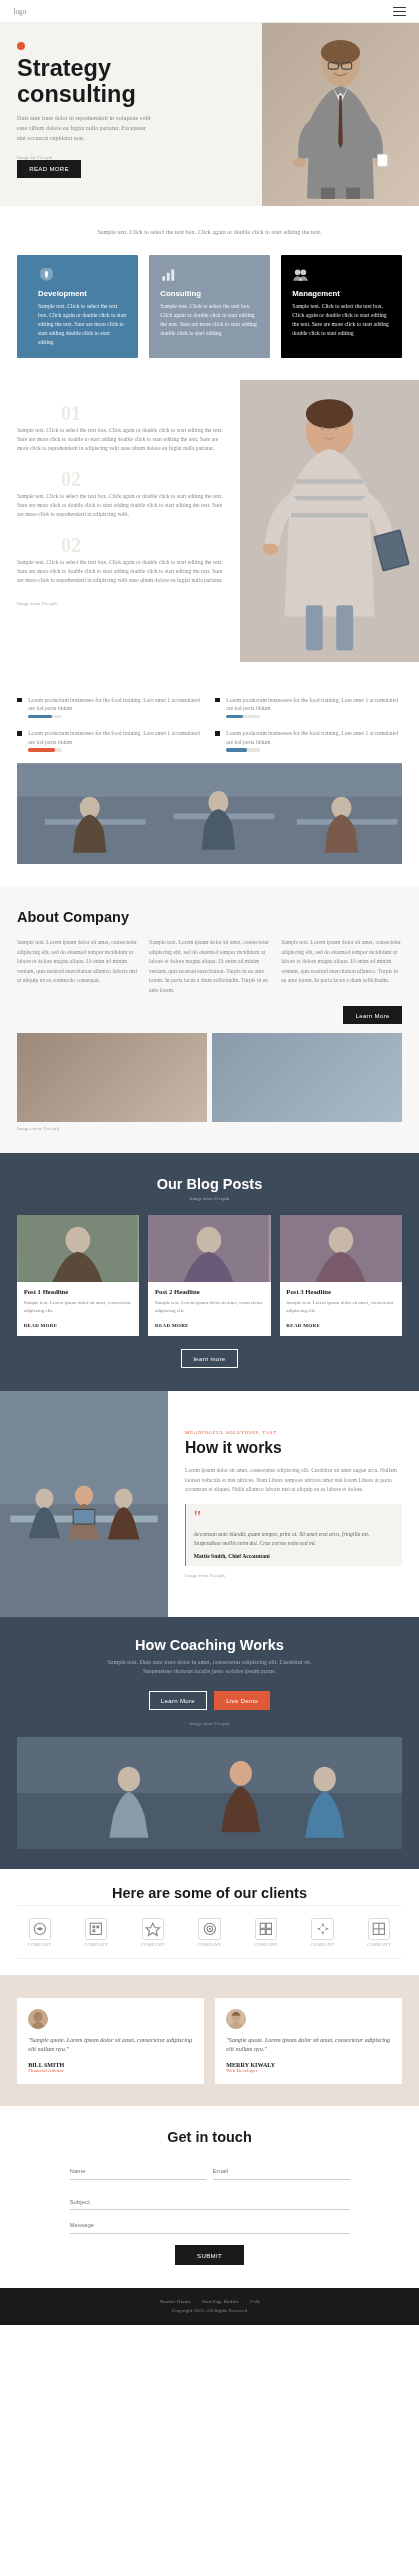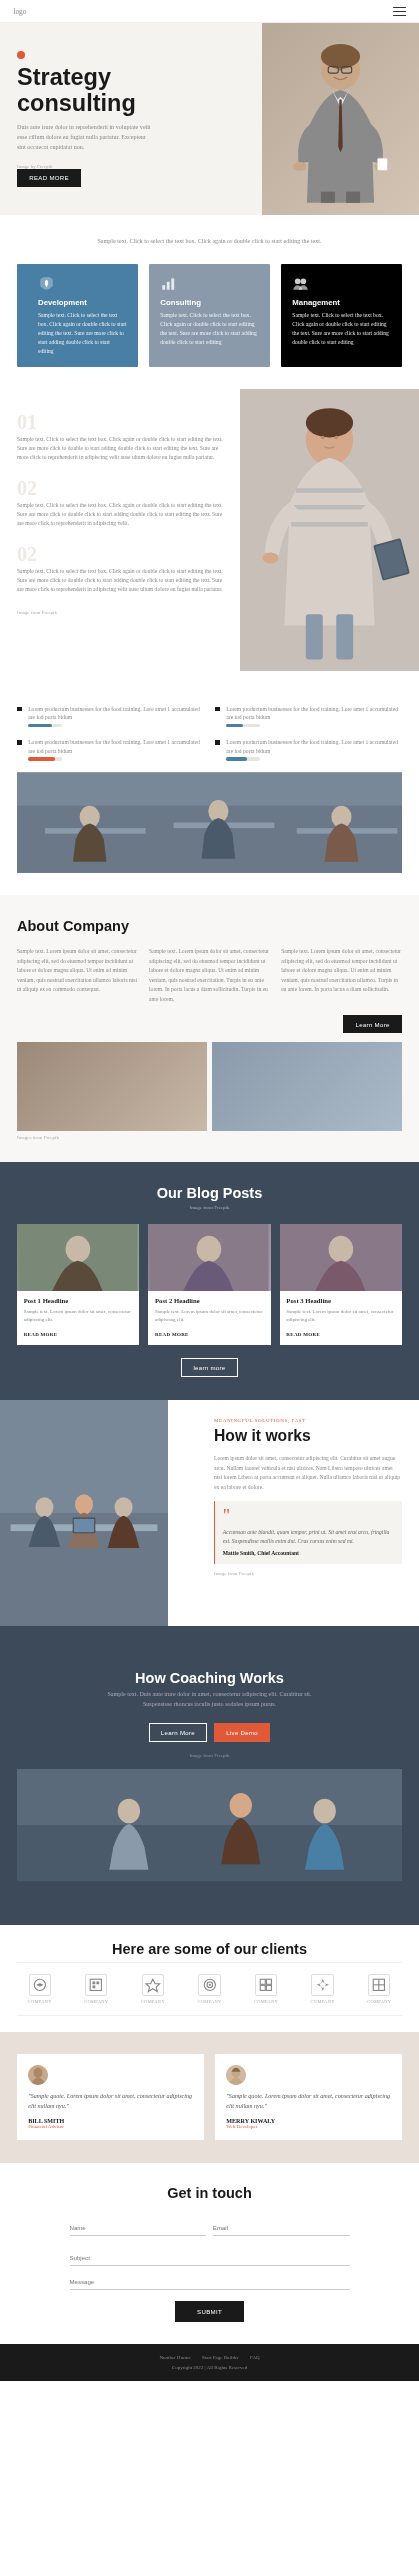--- a/index.html
+++ b/index.html
@@ -5,21 +5,21 @@
     * { margin: 0; padding: 0; box-sizing: border-box; }
     body { font-family: 'Georgia', serif; width: 419px; background: #fff; overflow-x: hidden; }
 
     
     nav { display: flex; justify-content: space-between; align-items: center; padding: 6.7px 13.4px; background: #fff; border-bottom: 0.6px solid #eee; }
     .nav-menu-icon { width: 12.3px; height: 9px; display: flex; flex-direction: column; justify-content: space-between; cursor: pointer; }
     .nav-menu-icon span { display: block; height: 1.1px; background: #333; border-radius: 1.1px; }
 
     
     .hero { background: #f5f3ef; display: flex; align-items: stretch; min-height: 179px; position: relative; overflow: hidden; }
-    .hero-content { padding: 28px 17px 28px 17px; flex: 1; z-index: 2; border-radius: 11px; }
+    .hero-content { padding: 19px 17px 28px 17px; flex: 1; z-index: 2; border-radius: 11px; }
     .hero-accent { width: 7.8px; height: 7.8px; background: #e05a3a; border-radius: 50%; margin-bottom: 5.6px; }
     .hero-title { font-size: 23.5px; font-weight: 700; color: #1a1a1a; line-height: 1.1; font-family: 'Arial', sans-serif; }
     .hero-text { font-size: 6.1px; color: #888; margin: 6.7px 0 11.2px; line-height: 1.6; max-width: 134px; }
     .btn-dark { background: #1a1a1a; color: #fff; border: none; padding: 5.6px 12.3px; font-size: 6.1px; cursor: pointer; letter-spacing: 0.3px; }
     .btn-orange { background: #e05a3a; color: #fff; border: none; padding: 5.6px 12.3px; font-size: 6.1px; cursor: pointer; letter-spacing: 0.3px; }
     .hero-photo { width: 157px; background: #c5b8a8; position: relative; overflow: hidden; }
     .hero-photo-placeholder { width: 100%; height: 100%; background: linear-gradient(135deg, #b8a898 0%, #d4c4b4 100%); display: flex; align-items: center; justify-content: center; }
 
     
     .section { padding: 22.4px 17px; }
@@ -69,30 +69,30 @@
     .blog-card-body { padding: 6.7px; }
     .blog-card-title { font-size: 6.7px; font-weight: 700; margin-bottom: 3.4px; color: #1a1a1a; }
     .blog-card-text { font-size: 5px; color: #888; line-height: 1.6; margin-bottom: 4.5px; }
     .read-more { font-size: 5px; color: #1a1a1a; text-transform: uppercase; letter-spacing: 0.3px; cursor: pointer; font-weight: 700; }
     .blog-center { text-align: center; }
     .btn-light-outline { background: transparent; color: #fff; border: 0.6px solid #fff; padding: 5px 11.2px; font-size: 6.1px; cursor: pointer; letter-spacing: 0.3px; }
 
     
     .how-section { display: flex; min-height: 157px; }
     .how-photo { width: 168px; background: linear-gradient(135deg, #788898 0%, #aabac8 100%); }
-    .how-content { flex: 1; padding: 18px 17px; background: #fff; margin-left: 29px; }
+    .how-content { flex: 1; padding: 39px 17px; background: #fff; }
     .how-tag { font-size: 5px; color: #e05a3a; text-transform: uppercase; letter-spacing: 0.6px; margin-bottom: 4.5px; }
     .how-title { font-size: 15.7px; font-weight: 700; color: #1a1a1a; margin-bottom: 9px; font-family: 'Arial', sans-serif; }
     .how-text { font-size: 5.6px; color: #888; line-height: 1.7; margin-bottom: 9px; }
     .quote-block { background: #f5f3ef; padding: 7.8px; border-left: 1.7px solid #e05a3a; margin-bottom: 6.7px; }
     .quote-text { font-size: 5.6px; color: #666; line-height: 1.6; font-style: italic; }
     .quote-author { font-size: 5.6px; font-weight: 700; color: #1a1a1a; margin-top: 4.5px; }
 
     
-    .coaching-section { background: #3d4a5a; padding: 44px 17px; text-align: center; position: relative; }
+    .coaching-section { background: #3d4a5a; padding: 20px 17px; text-align: center; position: relative; }
     .coaching-section .section-title { color: #fff; }
     .coaching-section .section-subtitle { color: #aab; max-width: 224px; margin: 0 auto 13.4px; }
     .coaching-buttons { display: flex; gap: 6.7px; justify-content: center; margin-bottom: 11.2px; }
 
     
     .clients-section { padding: 16px 17px; background: #fff; }
     .clients-logos { display: flex; justify-content: space-around; align-items: center; flex-wrap: wrap; gap: 11.2px; padding: 11.2px 0; border-top: 0.6px solid #eee; border-bottom: 0.6px solid #eee; }
     .client-logo { display: flex; flex-direction: column; align-items: center; gap: 2.2px; }
     .client-logo-icon { width: 22.4px; height: 22.4px; border: 1.1px solid #ddd; border-radius: 2.2px; display: flex; align-items: center; justify-content: center; font-size: 9px; color: #888; }
     .client-logo-label { font-size: 4.5px; color: #aaa; text-transform: uppercase; letter-spacing: 0.3px; }
@@ -113,21 +113,21 @@
     .form-field { display: flex; flex-direction: column; margin-bottom: 6.7px; }
     .form-input { border: none; border-bottom: 0.6px solid #ccc; padding: 4.5px 0; font-size: 6.1px; outline: none; color: #333; }
     .form-submit { text-align: center; margin-top: 11.2px; }
 
     
     footer { background: #1a1a1a; color: #888; padding: 11.2px 17px; text-align: center; font-size: 5px; }
     .footer-links { display: flex; justify-content: center; gap: 11.2px; margin-bottom: 4.5px; }
     .footer-link { color: #888; cursor: pointer; }
 
     
-    .num-label { font-size: 20px; font-weight: 700; color: #ede9e4; line-height: 1; }
+    .num-label { font-size: 20px; font-weight: 700; color: #ede9e4; line-height: 1; margin-left: 44px; }
   </style>
 </head>
 <body>
 
 <nav>
   <span style="font-size:7.3px;color:#888;">logo</span>
   <div class="nav-menu-icon">
     <span></span>
     <span></span>
     <span></span>

